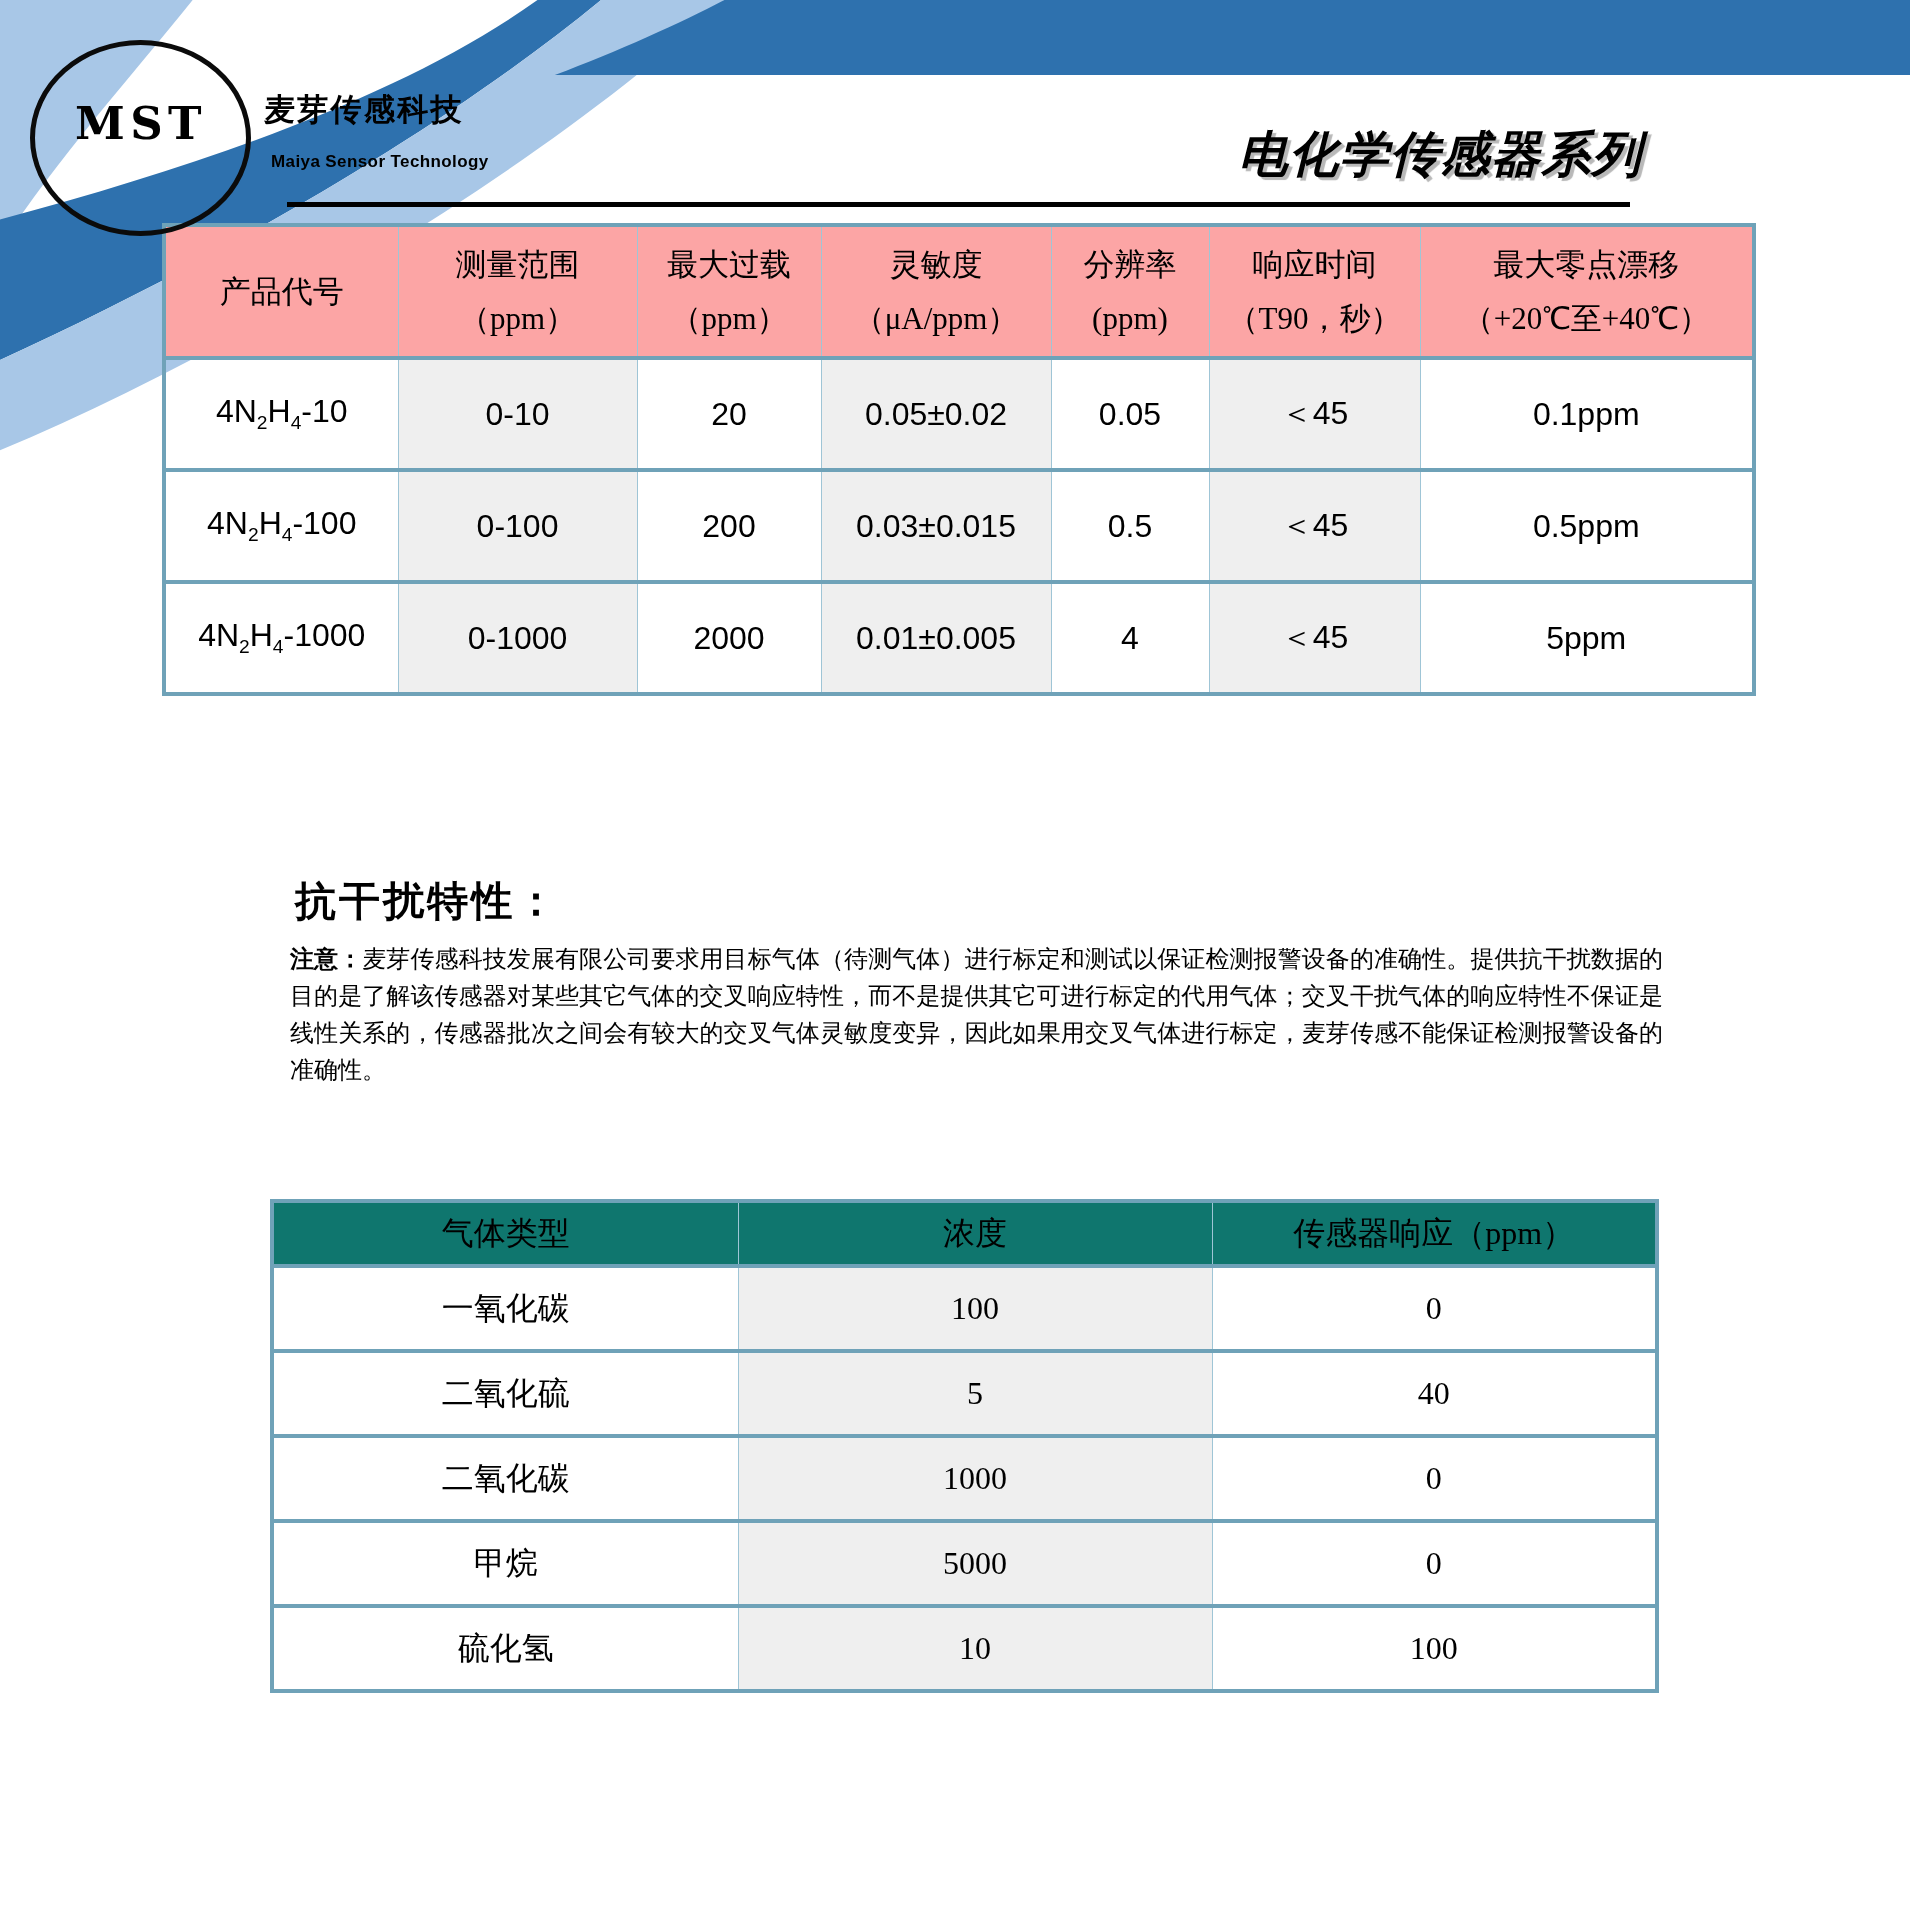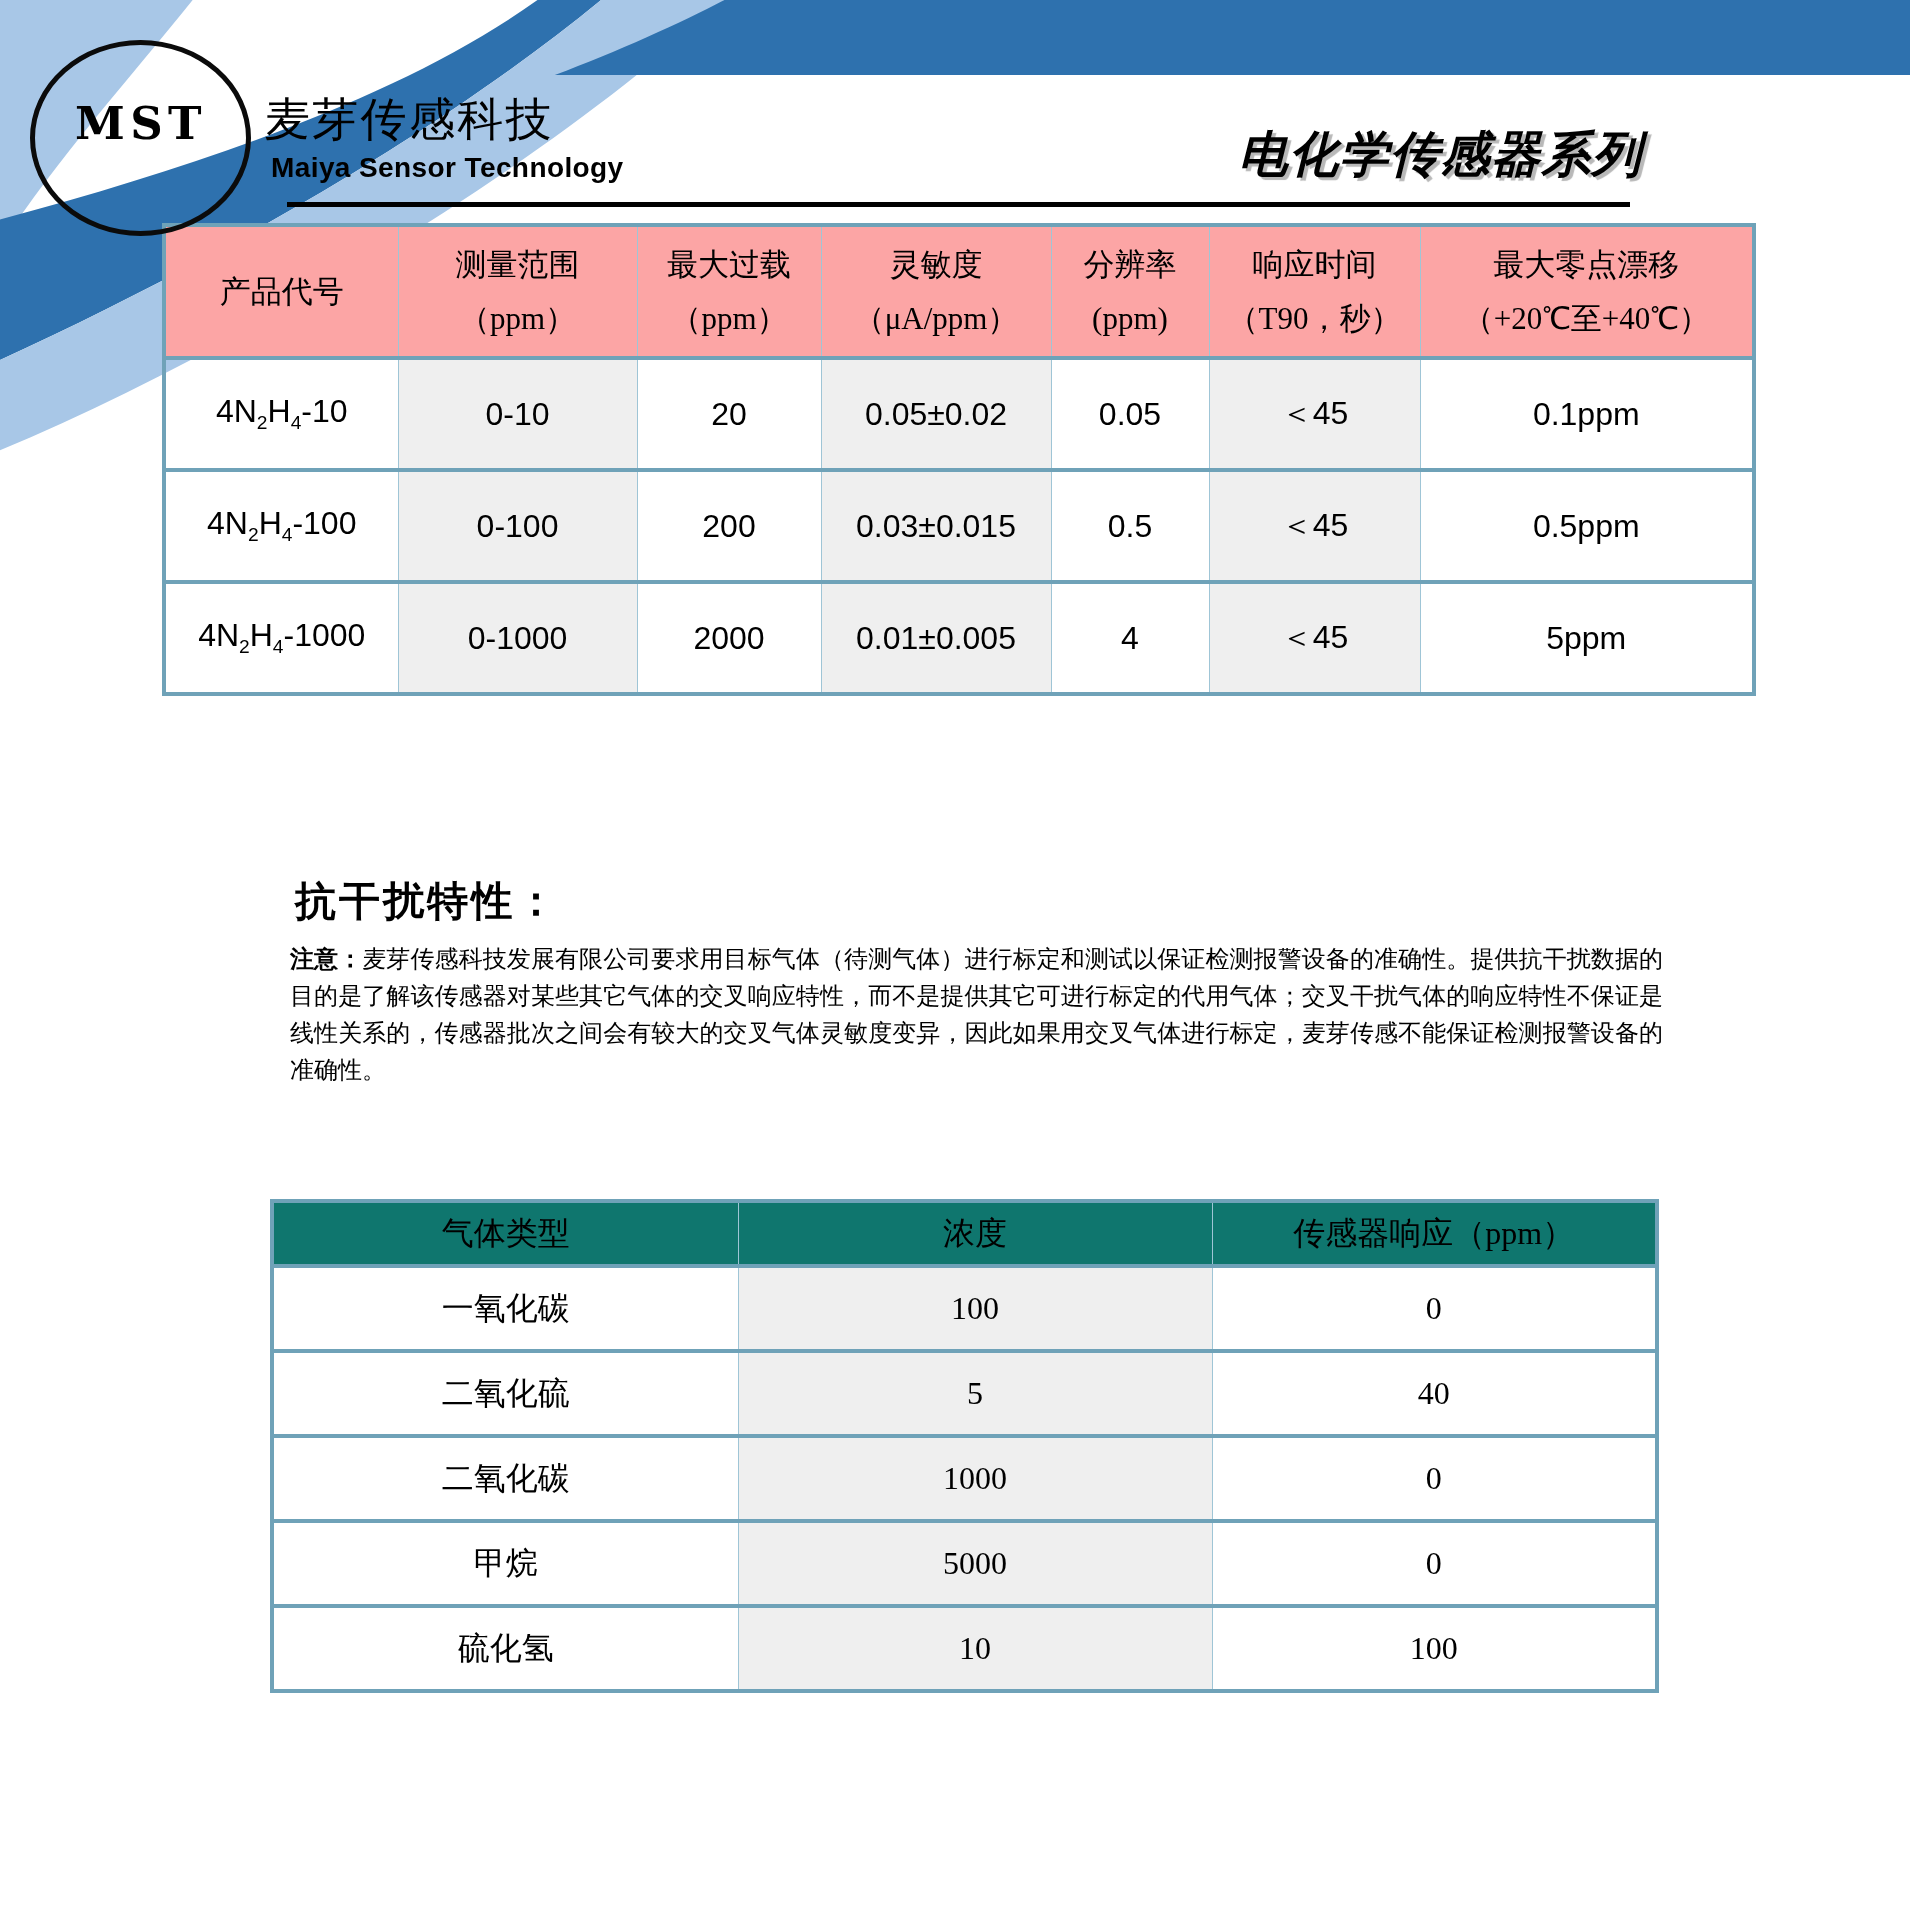--- a/index.html
+++ b/index.html
@@ -11,23 +11,23 @@
 
   
   #top-deco { left:0; top:0; width:1911px; height:485px; z-index:0; }
 
   
   #logo-ellipse { left:30px; top:40px; width:221px; height:196px; z-index:3;
     border:5.4px solid #0b0b0b; border-radius:50%; background:transparent; box-sizing:border-box; }
   #logo-mst { left:37px; top:97px; width:208px; z-index:4; text-align:center;
     font-family:"DejaVu Serif", serif; font-weight:900; font-size:45px; letter-spacing:5.4px; }
   #company-cn { left:264px; top:89px; z-index:4; font-family:"Liberation Sans", sans-serif;
-    font-weight:400; font-size:46px; letter-spacing:2.3px; }
+    font-weight:700; font-size:31px; letter-spacing:2.3px; }
   #company-en { left:271px; top:152px; z-index:4; font-family:"Liberation Sans", sans-serif;
-    font-weight:700; font-size:28px; letter-spacing:0.4px; }
+    font-weight:700; font-size:17px; letter-spacing:0.4px; }
   #header-underline { left:287px; top:202px; width:1343px; height:5.4px; background:#000; z-index:2; }
   #series-title { left:1225px; top:122px; width:431px; z-index:4; text-align:center;
     font-family:"Liberation Serif", serif; font-weight:700; font-style:italic;
     font-size:49px; letter-spacing:1.5px; text-shadow:3.5px 2.7px 0.8px rgba(0,0,0,0.28); }
 
   
   table { border-collapse:collapse; table-layout:fixed; z-index:2; position:absolute; }
   td, th {
     border-left:1.9px solid #9fc5d6; border-right:1.9px solid #9fc5d6;
     border-top:4.2px solid #6fa2b8; border-bottom:4.2px solid #6fa2b8;

